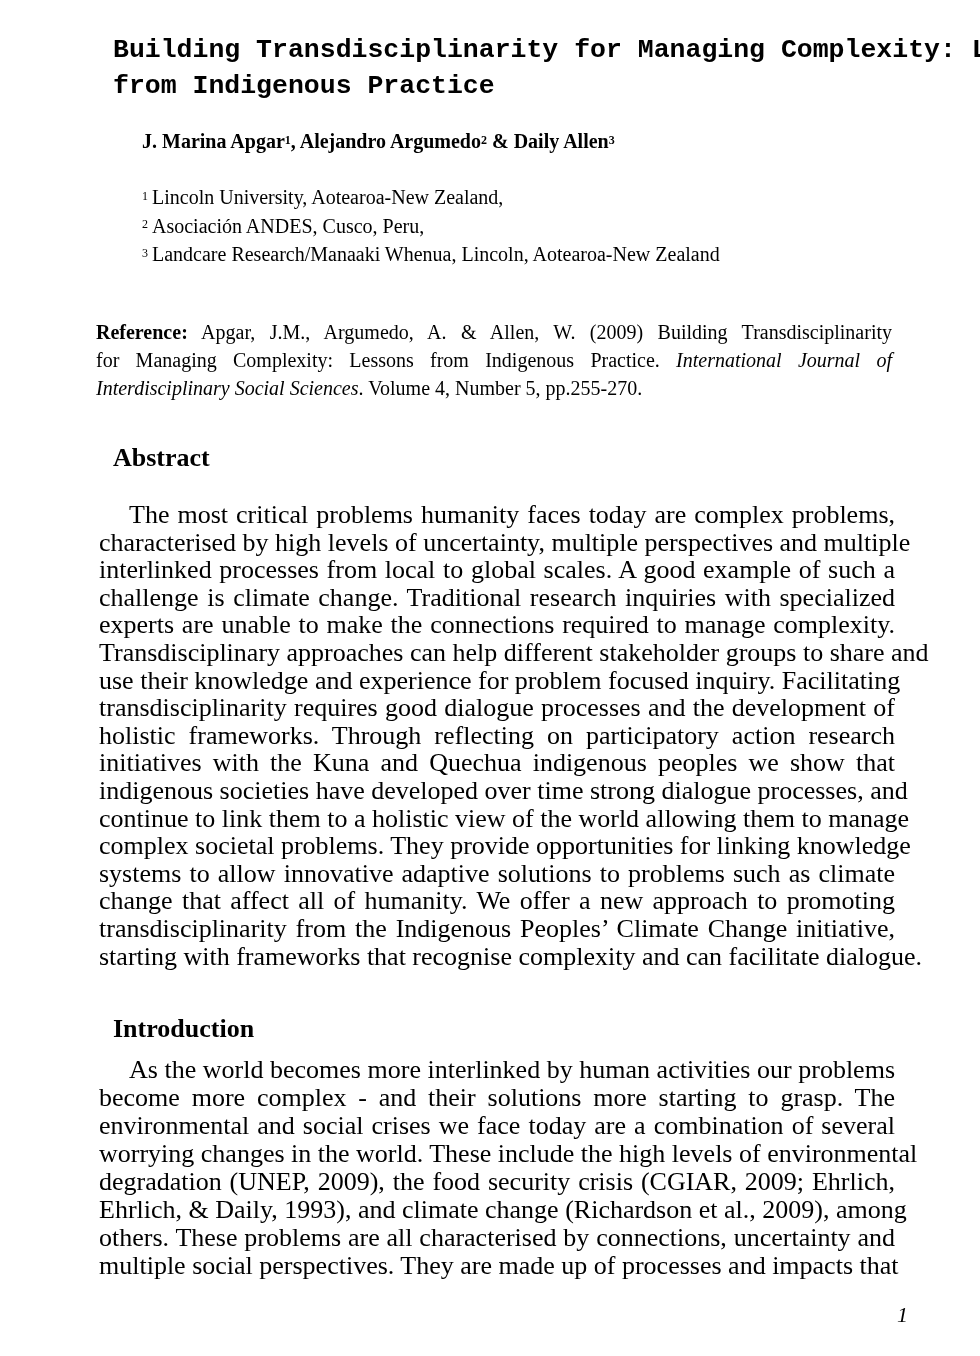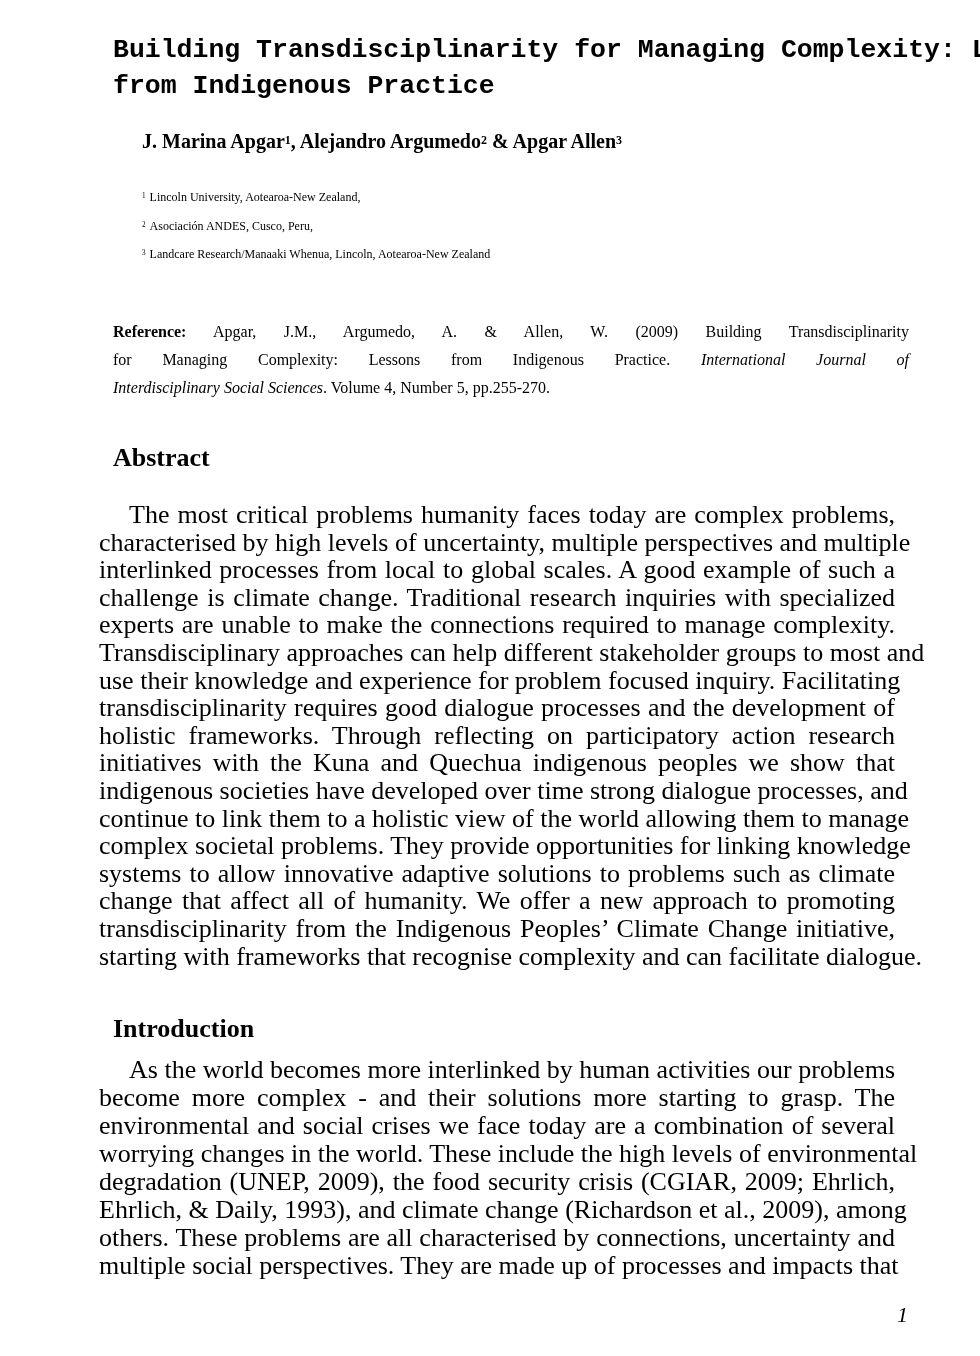--- a/index.html
+++ b/index.html
@@ -44,31 +44,31 @@
     sup {
       font-size: 0.6em;
       vertical-align: top;
       position: relative;
       top: -0.1em;
     }
     .affils {
       position: absolute;
       left: 142px;
       top: 183px;
-      font-size: 12px;
+      font-size: 20px;
       line-height: 28.5px;
     }
     .affil { white-space: nowrap; }
     .affil sup { font-size: 0.6em; margin-right: 4px; }
     .reference {
       position: absolute;
-      left: 113px;
+      left: 96px;
       top: 318px;
       width: 796px;
-      font-size: 16px;
+      font-size: 20px;
       line-height: 28px;
     }
     .jline {
       display: block;
       text-align: justify;
       text-align-last: justify;
       white-space: nowrap;
     }
     .jline.last {
       text-align-last: left;
@@ -108,21 +108,21 @@
 <body>
 
 <div class="page">
 
   <h1 class="title" style="margin:0;">
     <span class="tline">Building Transdisciplinarity for Managing Complexity: Lessons</span>
     <span class="tline">from Indigenous Practice</span>
   </h1>
 
   <div class="authors">
-    <span>J. Marina Apgar</span><sup>1</sup><span style="white-space:pre;">, </span><span>Alejandro Argumedo</span><sup>2</sup><span style="white-space:pre;"> &amp; </span><span>Apgar Allen</span><sup>3</sup>
+    <span>J. Marina Apgar</span><sup>1</sup><span style="white-space:pre;">, </span><span>Alejandro Argumedo</span><sup>2</sup><span style="white-space:pre;"> &amp; </span><span>Daily Allen</span><sup>3</sup>
   </div>
 
   <div class="affils">
     <div class="affil">
       <sup>1</sup><span>Lincoln University, Aotearoa-New Zealand,</span>
     </div>
     <div class="affil">
       <sup>2</sup><span>Asociación ANDES, Cusco, Peru,</span>
     </div>
     <div class="affil">
@@ -137,21 +137,21 @@
   </div>
 
   <h2 class="section-heading abstract-heading" style="margin:0;">Abstract</h2>
 
   <div class="para abstract-body">
     <span class="jline indent">The most critical problems humanity faces today are complex problems,</span>
     <span class="jline">characterised by high levels of uncertainty, multiple perspectives and multiple</span>
     <span class="jline">interlinked processes from local to global scales. A good example of such a</span>
     <span class="jline">challenge is climate change. Traditional research inquiries with specialized</span>
     <span class="jline">experts are unable to make the connections required to manage complexity.</span>
-    <span class="jline">Transdisciplinary approaches can help different stakeholder groups to most and</span>
+    <span class="jline">Transdisciplinary approaches can help different stakeholder groups to share and</span>
     <span class="jline">use their knowledge and experience for problem focused inquiry. Facilitating</span>
     <span class="jline">transdisciplinarity requires good dialogue processes and the development of</span>
     <span class="jline">holistic frameworks. Through reflecting on participatory action research</span>
     <span class="jline">initiatives with the Kuna and Quechua indigenous peoples we show that</span>
     <span class="jline">indigenous societies have developed over time strong dialogue processes, and</span>
     <span class="jline">continue to link them to a holistic view of the world allowing them to manage</span>
     <span class="jline">complex societal problems. They provide opportunities for linking knowledge</span>
     <span class="jline">systems to allow innovative adaptive solutions to problems such as climate</span>
     <span class="jline">change that affect all of humanity. We offer a new approach to promoting</span>
     <span class="jline">transdisciplinarity from the Indigenous Peoples’ Climate Change initiative,</span>

